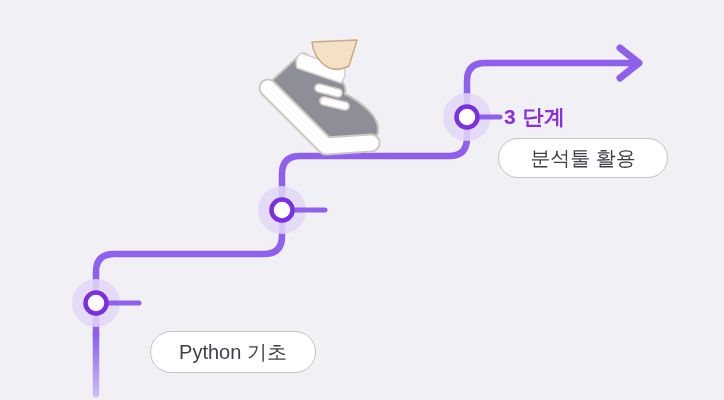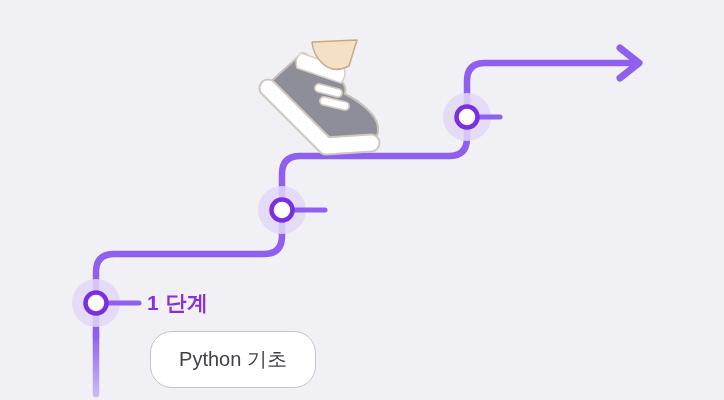--- a/index.html
+++ b/index.html
@@ -30,21 +30,21 @@
     border-radius:22px;
     color:#3f3f46;
     font-size:20px;
     font-weight:500;
     white-space:nowrap;
     box-sizing:border-box;
   }
   #label-1{left:147px;top:291px;}
   #label-2{left:330px;top:198px;}
   #label-3{left:504px;top:105px;}
-  #badge-1{left:150px;top:331px;width:166px;height:57px;}
+  #badge-1{left:150px;top:331px;width:166px;height:42px;}
   #badge-2{left:332px;top:236px;width:168px;height:40px;}
   #badge-3{left:498px;top:138px;width:170px;height:40px;}
 </style>
 </head>
 <body>
 
 <div class="canvas">
 
   <svg class="layer" viewBox="0 0 724 400">
     <defs>
@@ -85,17 +85,18 @@
 
       <path d="M312,42 L357,40 L349,66 Q333,74 322,63 Q313,54 312,42 Z" fill="#f4e0c4" stroke="#c9a987" stroke-width="1.5" stroke-linejoin="round"></path>
 
       <path d="M319,88 L338,93" stroke="#d2cbc2" stroke-width="10" stroke-linecap="round"></path>
       <path d="M319,88 L338,93" stroke="#ffffff" stroke-width="6.5" stroke-linecap="round"></path>
       <path d="M324,101 L345,106" stroke="#d2cbc2" stroke-width="10" stroke-linecap="round"></path>
       <path d="M324,101 L345,106" stroke="#ffffff" stroke-width="6.5" stroke-linecap="round"></path>
     </g>
   </svg>
 
-  <div class="step-label" id="label-1">1 단계</div>
+  <div class="step-label" id="label-3">3 단계</div>
 
   <div class="badge" id="badge-1">Python 기초</div>
+  <div class="badge" id="badge-3">분석툴 활용</div>
 
 </div>
 
 </body></html>

